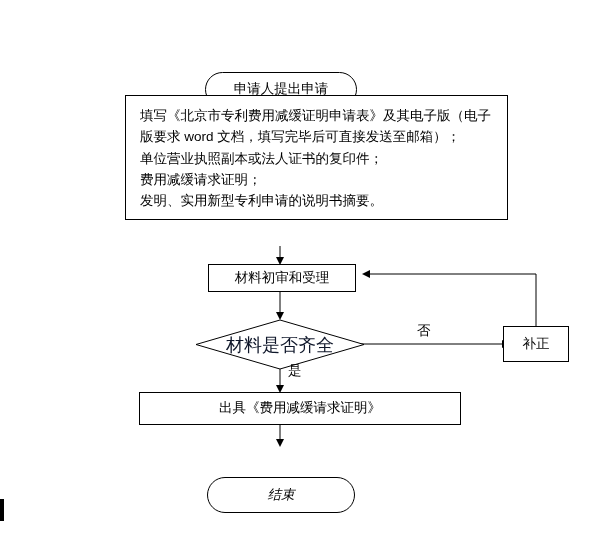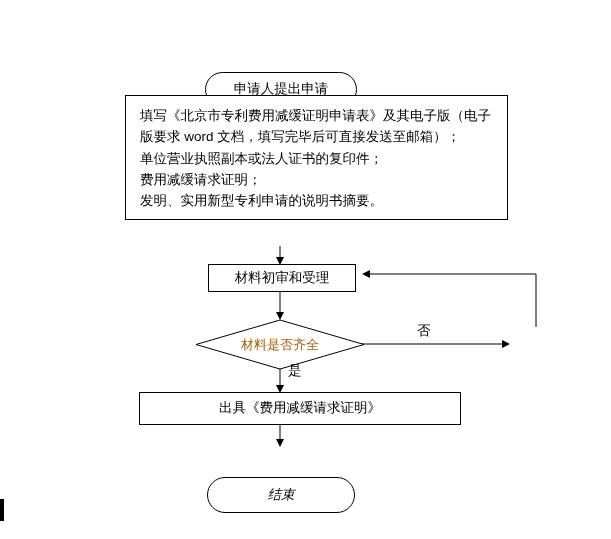--- a/index.html
+++ b/index.html
@@ -57,22 +57,22 @@
   }
   .diamond-label {
     position: absolute;
     left: 0;
     top: 0;
     width: 100%;
     height: 100%;
     display: flex;
     align-items: center;
     justify-content: center;
-    font-size: 13px;
-    color: #a16207;
+    font-size: 18px;
+    color: #0f172a;
     pointer-events: none;
   }
   .edge-label {
     position: absolute;
     font-size: 13.5px;
     color: #000000;
     background: transparent;
   }
   #wires {
     position: absolute;
@@ -130,20 +130,23 @@
     <span>材料初审和受理</span>
   </div>
 
   <div class="diamond-wrap" style="left:195px; top:319px; width:170px; height:51px;">
     <svg width="170" height="51" viewBox="0 0 170 51" xmlns="http://www.w3.org/2000/svg">
       <polygon points="85,1 169,25.5 85,50 1,25.5" fill="#ffffff" stroke="#000000" stroke-width="1"></polygon>
     </svg>
     <div class="diamond-label">材料是否齐全</div>
   </div>
 
+  <div class="node process" style="left:503px; top:326px; width:66px; height:36px;">
+    <span>补正</span>
+  </div>
 
   <div class="node process" style="left:139px; top:392px; width:322px; height:33px;">
     <span>出具《费用减缓请求证明》</span>
   </div>
 
   <div class="node terminator" style="left:207px; top:446px; width:148px; height:36px;font-style:italic;">
     <span>结束</span>
   </div>
 
   <div class="edge-label" style="left:417px; top:322px;">否</div>

